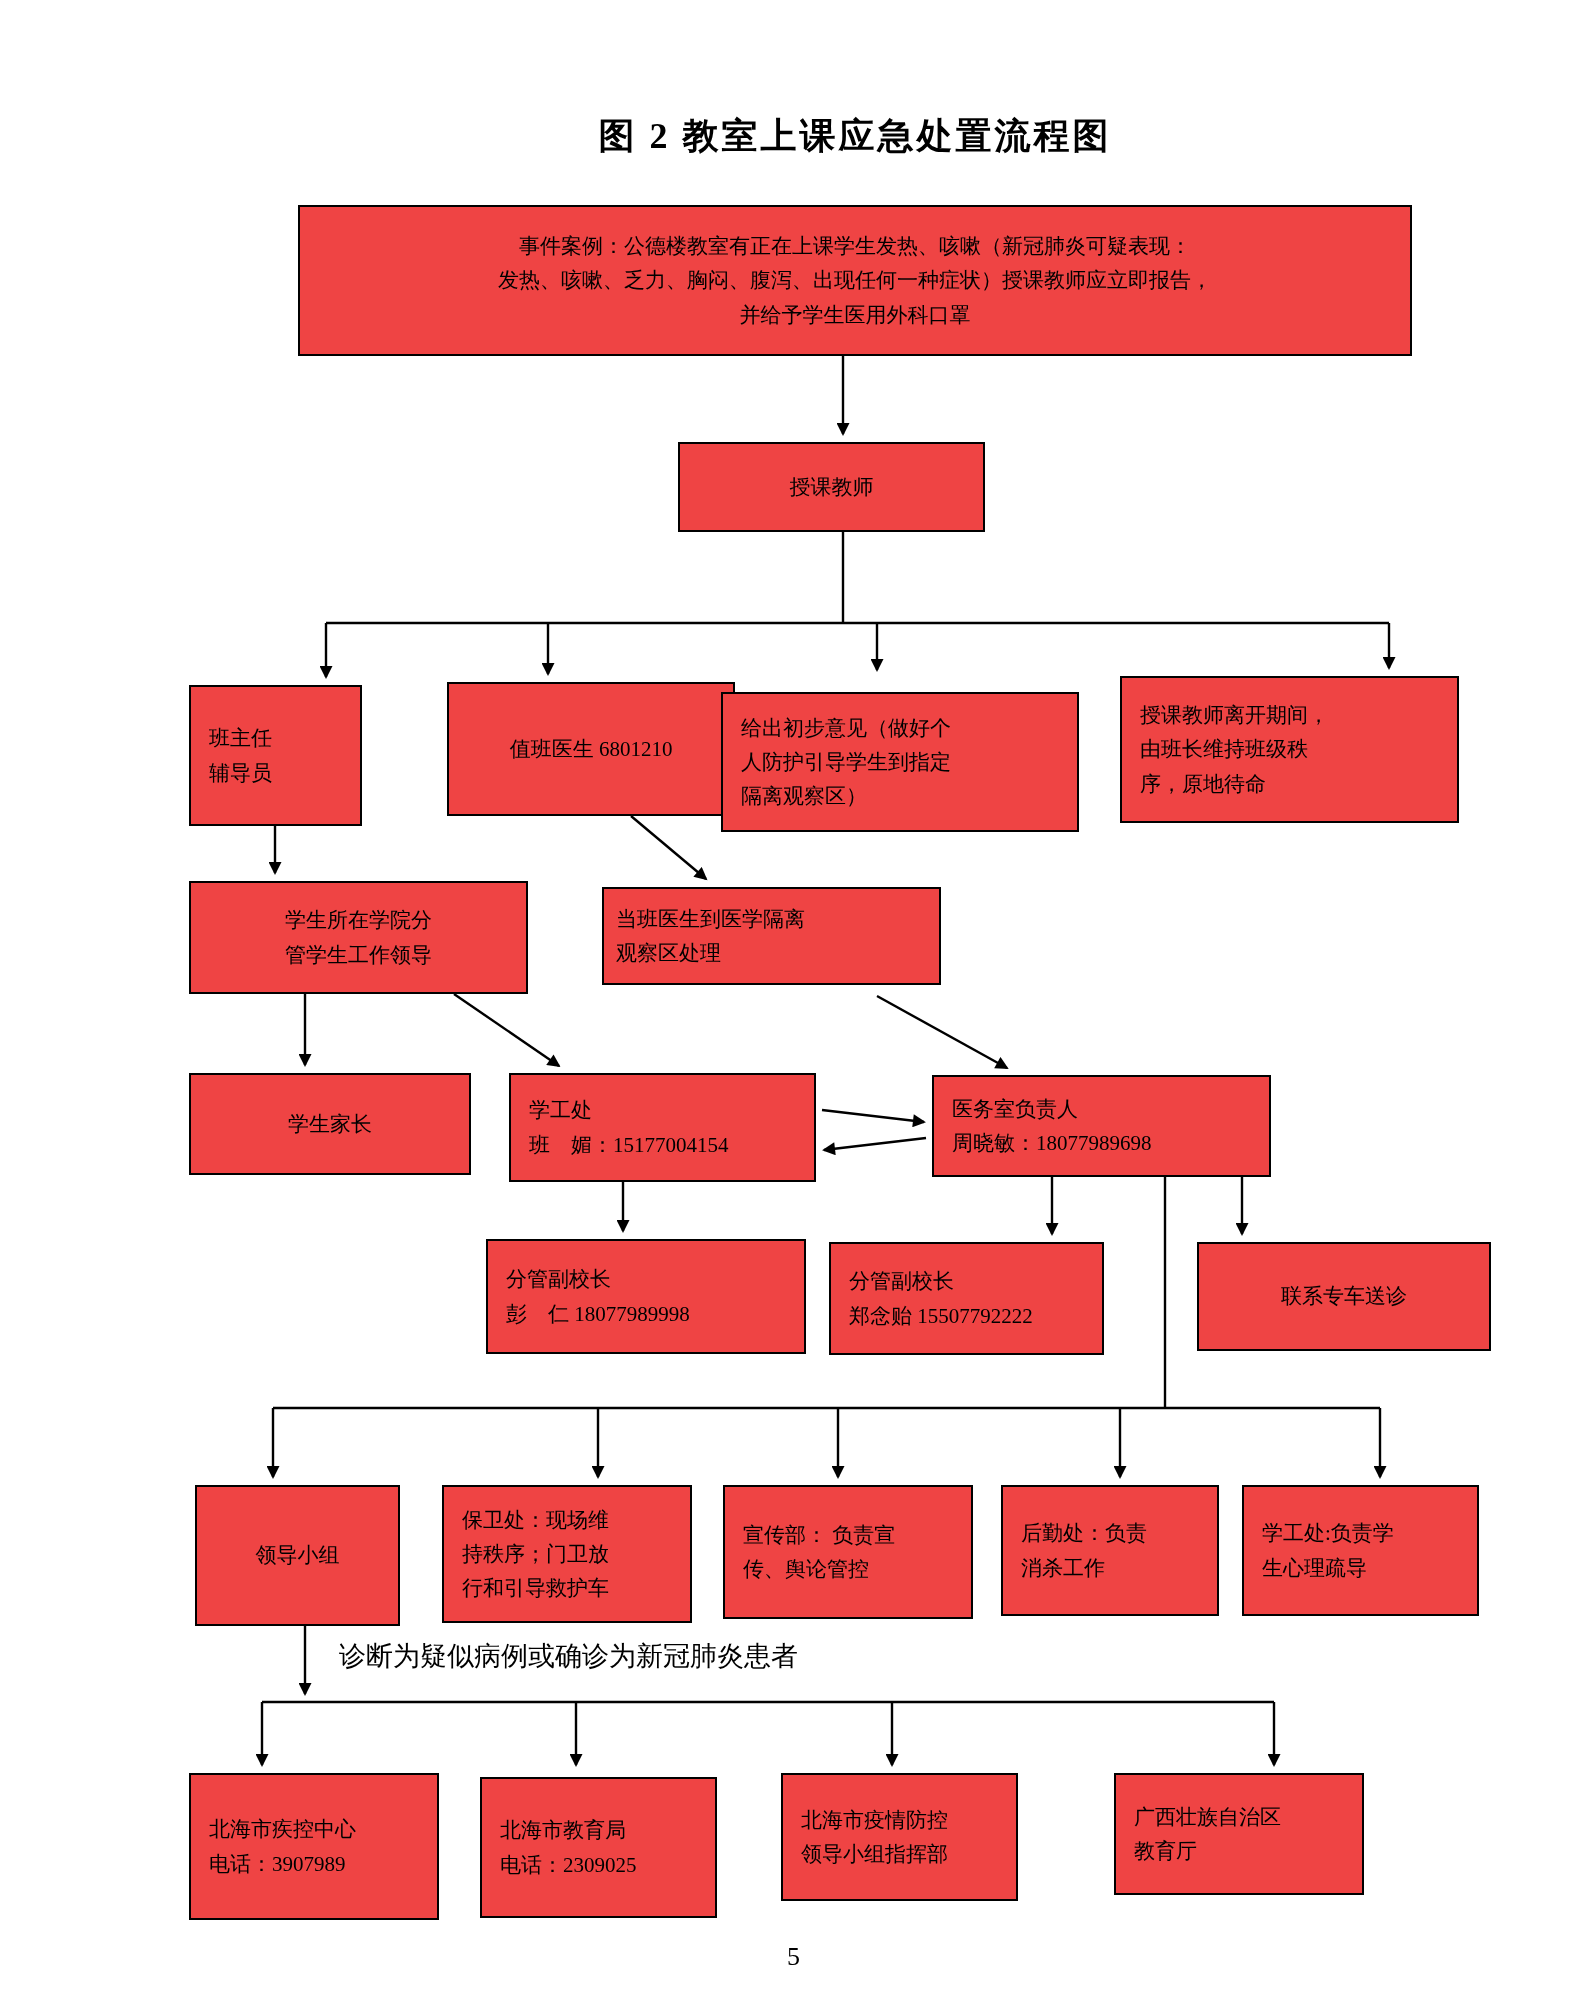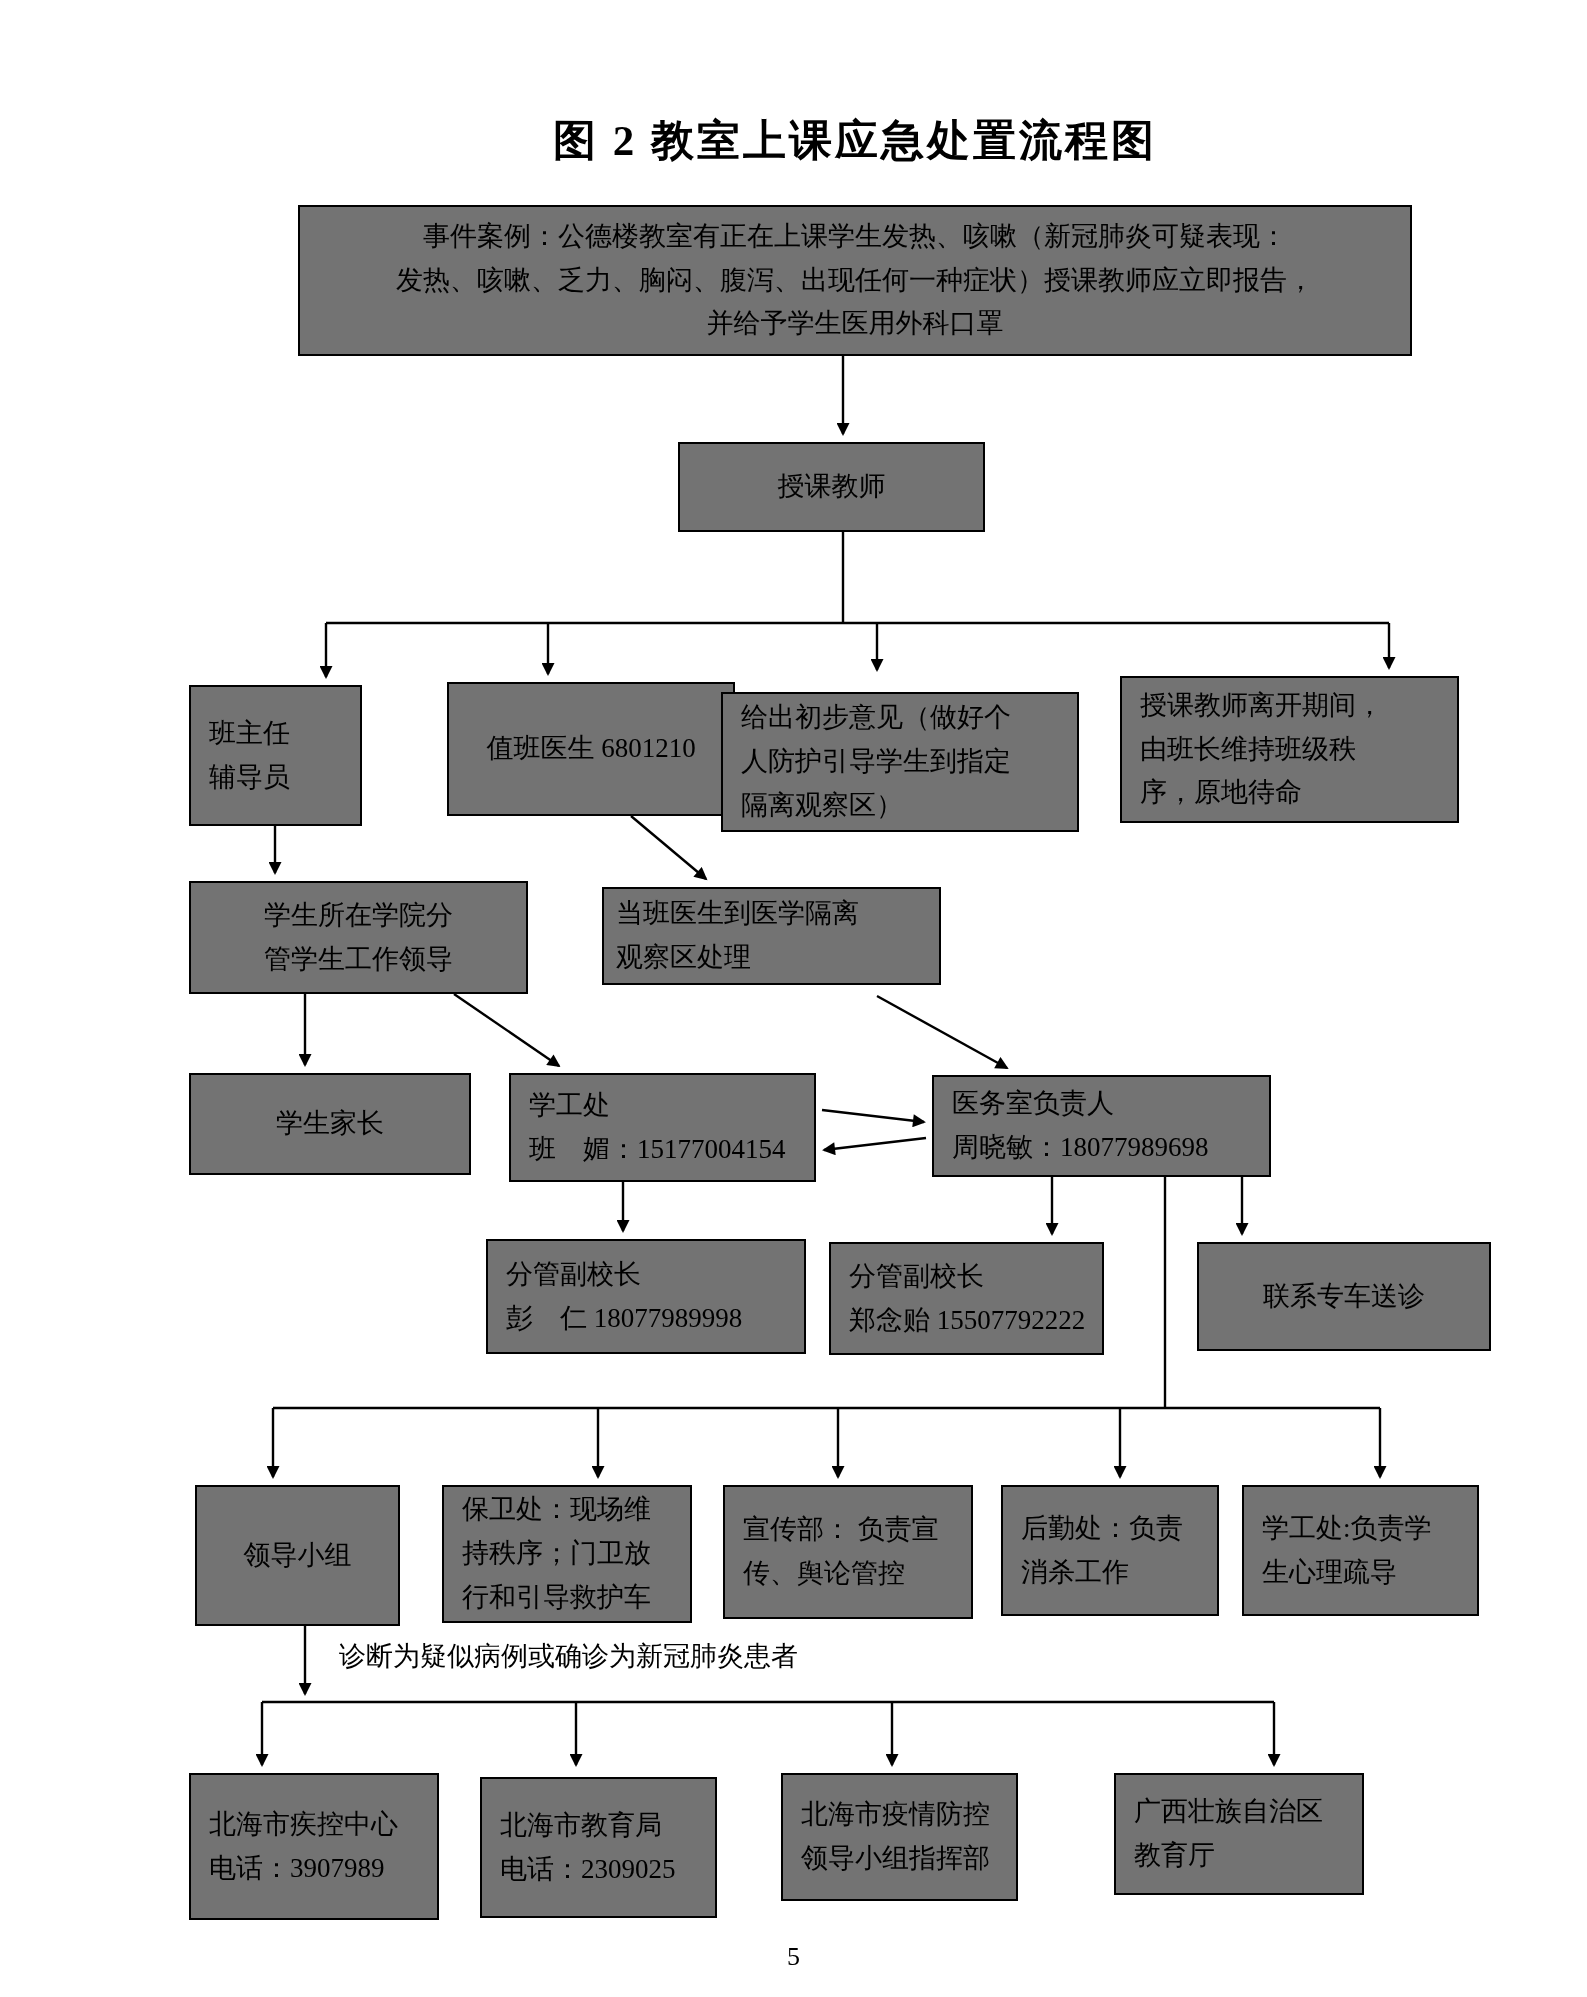--- a/index.html
+++ b/index.html
@@ -15,27 +15,27 @@
     width: 1587px; height: 1997px;
     background: #ffffff; overflow: hidden;
   }
   .connectors {
     position: absolute; left: 0; top: 0;
     width: 1587px; height: 1997px;
     z-index: 0;
   }
   .title {
     position: absolute; left: 298px; top: 112px; width: 1114px;
-    text-align: center; font-size: 43px; font-weight: bold;
+    text-align: center; font-size: 36px; font-weight: bold;
     letter-spacing: 3px; z-index: 2;
   }
   .flow-box {
     position: absolute; z-index: 1;
-    border: 2.4px solid #000; background: #737373;
-    font-size: 27px; line-height: 1.62;
+    border: 2.4px solid #000; background: #ef4444;
+    font-size: 21px; line-height: 1.62;
     display: flex; align-items: center;
   }
   .flow-box .bt { white-space: pre-line; display: block; width: 100%; }
   .flow-box.center { text-align: center; }
   .flow-box.center .bt { text-align: center; }
   .flow-box.left { padding-left: 18px; padding-right: 10px; }
   .flow-box.left .bt { text-align: left; }
   .diag-label {
     position: absolute; left: 339px; top: 1638px;
     font-size: 27px; z-index: 2; white-space: nowrap;

